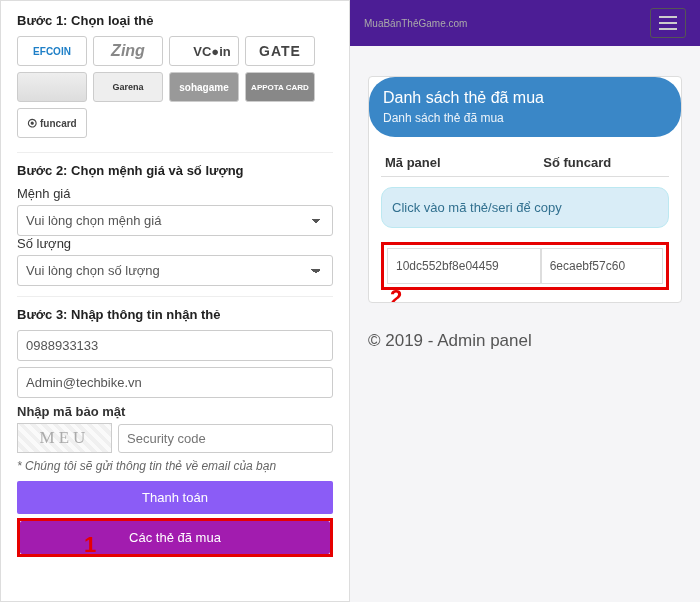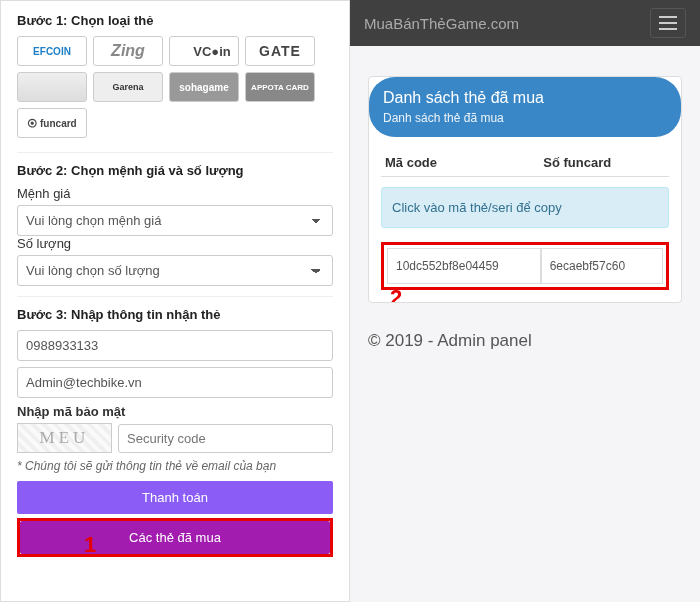--- a/index.html
+++ b/index.html
@@ -29,33 +29,33 @@
   .captcha-input { flex: 1; border: 1px solid #ccc; border-radius: 3px; padding: 6px 8px; font-size: 13px; color: #555; }
   .hint { font-size: 12px; font-style: italic; color: #666; margin-bottom: 8px; }
   .btn { width: 100%; border: none; color: #fff; padding: 9px 0; font-size: 13px; cursor: pointer; border-radius: 2px; text-align: center; }
   .btn-green { background: #8b5cf6; margin-bottom: 4px; }
   .btn-blue { background: #a21caf; }
   .red-box { border: 3px solid #e60000; padding: 0; position: relative; }
   .annot { position: absolute; font-size: 22px; font-weight: bold; color: #e60000; }
   .annot.a1 { left: 64px; bottom: -4px; }
 
   
-  .navbar { background: #404040; color: #aaa; height: 46px; display: flex; align-items: center; justify-content: space-between; padding: 16px 14px; font-size: 15px; }
+  .navbar { background: #4c1d95; color: #aaa; height: 46px; display: flex; align-items: center; justify-content: space-between; padding: 16px 14px; font-size: 10px; }
   .hamburger { width: 36px; height: 30px; border: 1px solid #555; border-radius: 3px; display: flex; flex-direction: column; align-items: center; justify-content: center; gap: 4px; cursor: pointer; }
   .hamburger span { width: 18px; height: 2px; background: #ccc; display: block; }
   .right-body { padding: 30px 18px 14px; }
   .panel { border: 1px solid #ddd; border-radius: 4px; overflow: hidden; background: #fff; }
   .panel-head { background: #3a87c7; color: #fff; padding: 12px 14px; border-radius: 26px; }
   .panel-head h3 { font-size: 16px; font-weight: 500; margin-bottom: 3px; }
   .panel-head small { font-size: 12px; opacity: .9; }
   .panel-body { padding: 12px; }
   .tbl-head { display: flex; font-weight: bold; font-size: 13px; padding: 6px 4px; border-bottom: 1px solid #ddd; }
   .th1 { flex: 1.3; }
   .th2 { flex: 1; }
-  .info-box { background: #d9edf7; border: 1px solid #bce8f1; color: #31708f; padding: 12px 10px; font-size: 13px; margin: 10px 0 14px; border-radius: 3px; }
+  .info-box { background: #d9edf7; border: 1px solid #bce8f1; color: #31708f; padding: 12px 10px; font-size: 13px; margin: 10px 0 14px; border-radius: 11px; }
   .data-row-wrap { border: 3px solid #e60000; padding: 3px 3px; position: relative; }
   .data-row { display: flex; }
   .data-cell { border: 1px solid #ddd; padding: 10px 8px; font-size: 12px; color: #555; background: #fff; }
   .data-cell.c1 { flex: 1.3; }
   .data-cell.c2 { flex: 1; }
   .annot.a2 { left: 6px; top: 100%; margin-top: -2px; }
   .footer { padding: 14px 18px; font-size: 17px; color: #555; }
 </style>
 </head>
 <body>
@@ -117,21 +117,21 @@
     </div>
 
     <div class="right-body">
       <div class="panel">
         <div class="panel-head">
           <h3>Danh sách thẻ đã mua</h3>
           <small>Danh sách thẻ đã mua</small>
         </div>
         <div class="panel-body">
           <div class="tbl-head">
-            <div class="th1">Mã code</div>
+            <div class="th1">Mã panel</div>
             <div class="th2">Số funcard</div>
           </div>
           <div class="info-box">Click vào mã thẻ/seri để copy</div>
           <div class="data-row-wrap">
             <div class="data-row">
               <div class="data-cell c1">10dc552bf8e04459</div>
               <div class="data-cell c2">6ecaebf57c60</div>
             </div>
             <div class="annot a2">2</div>
           </div>

